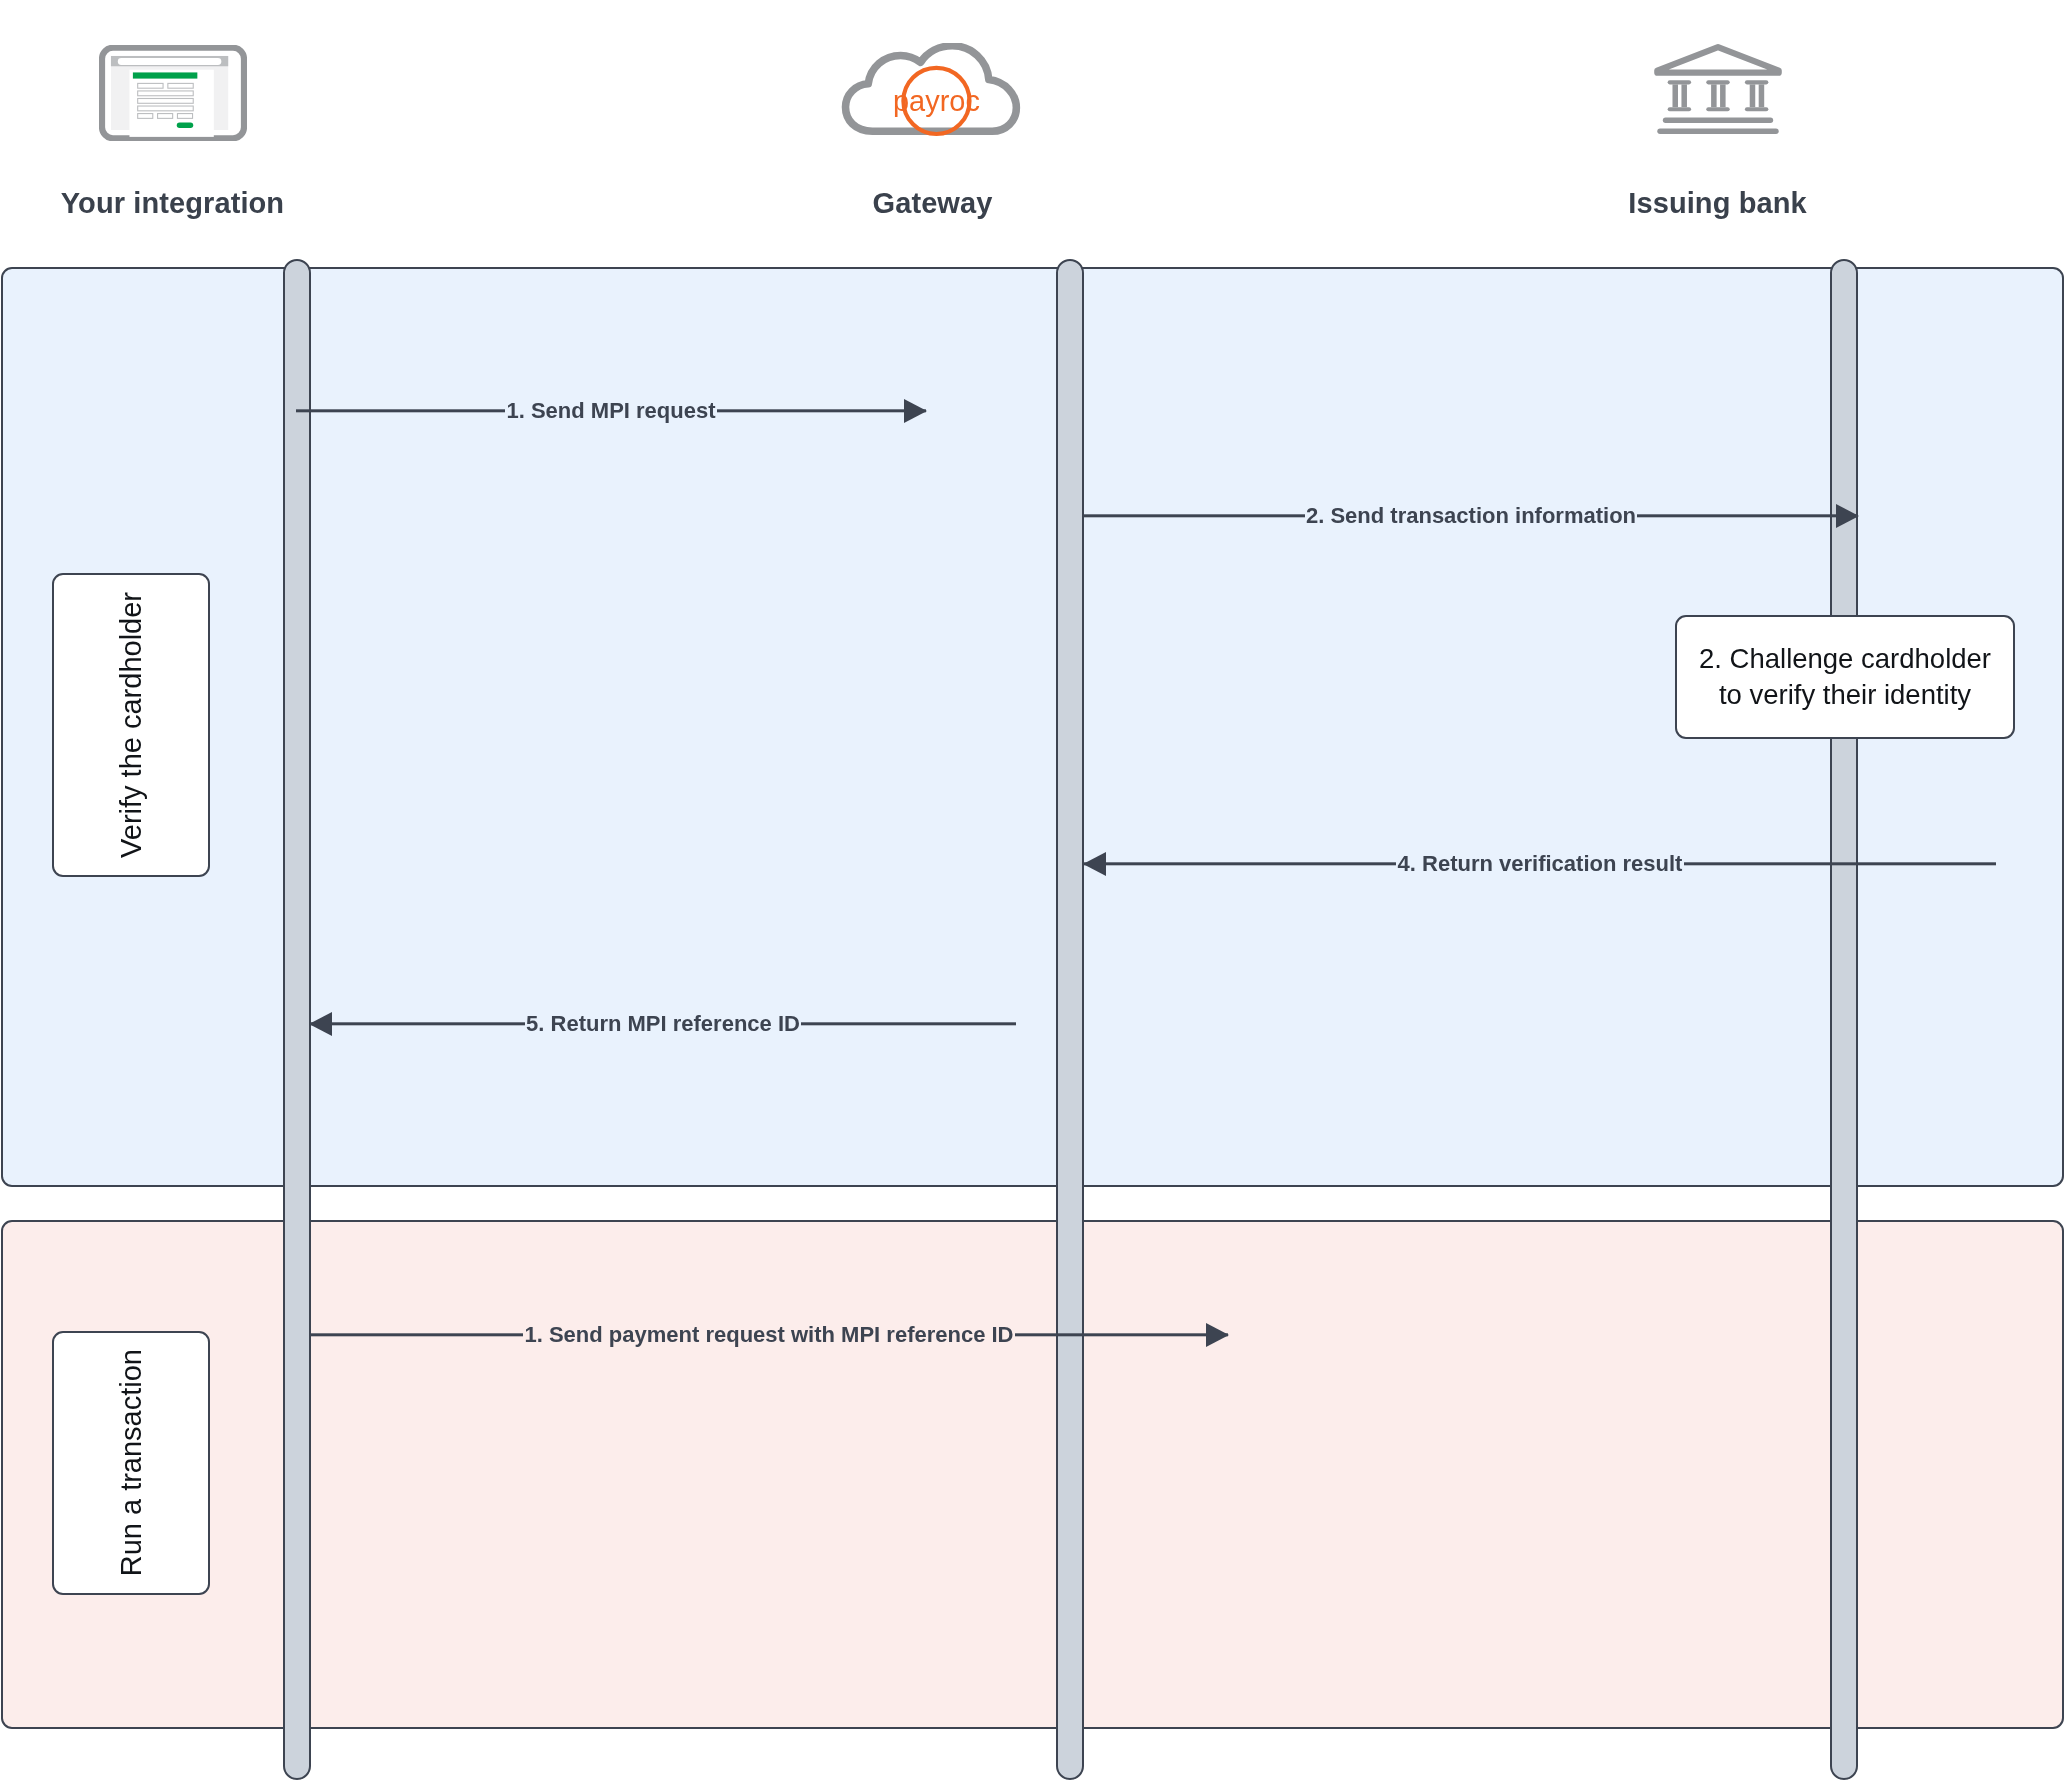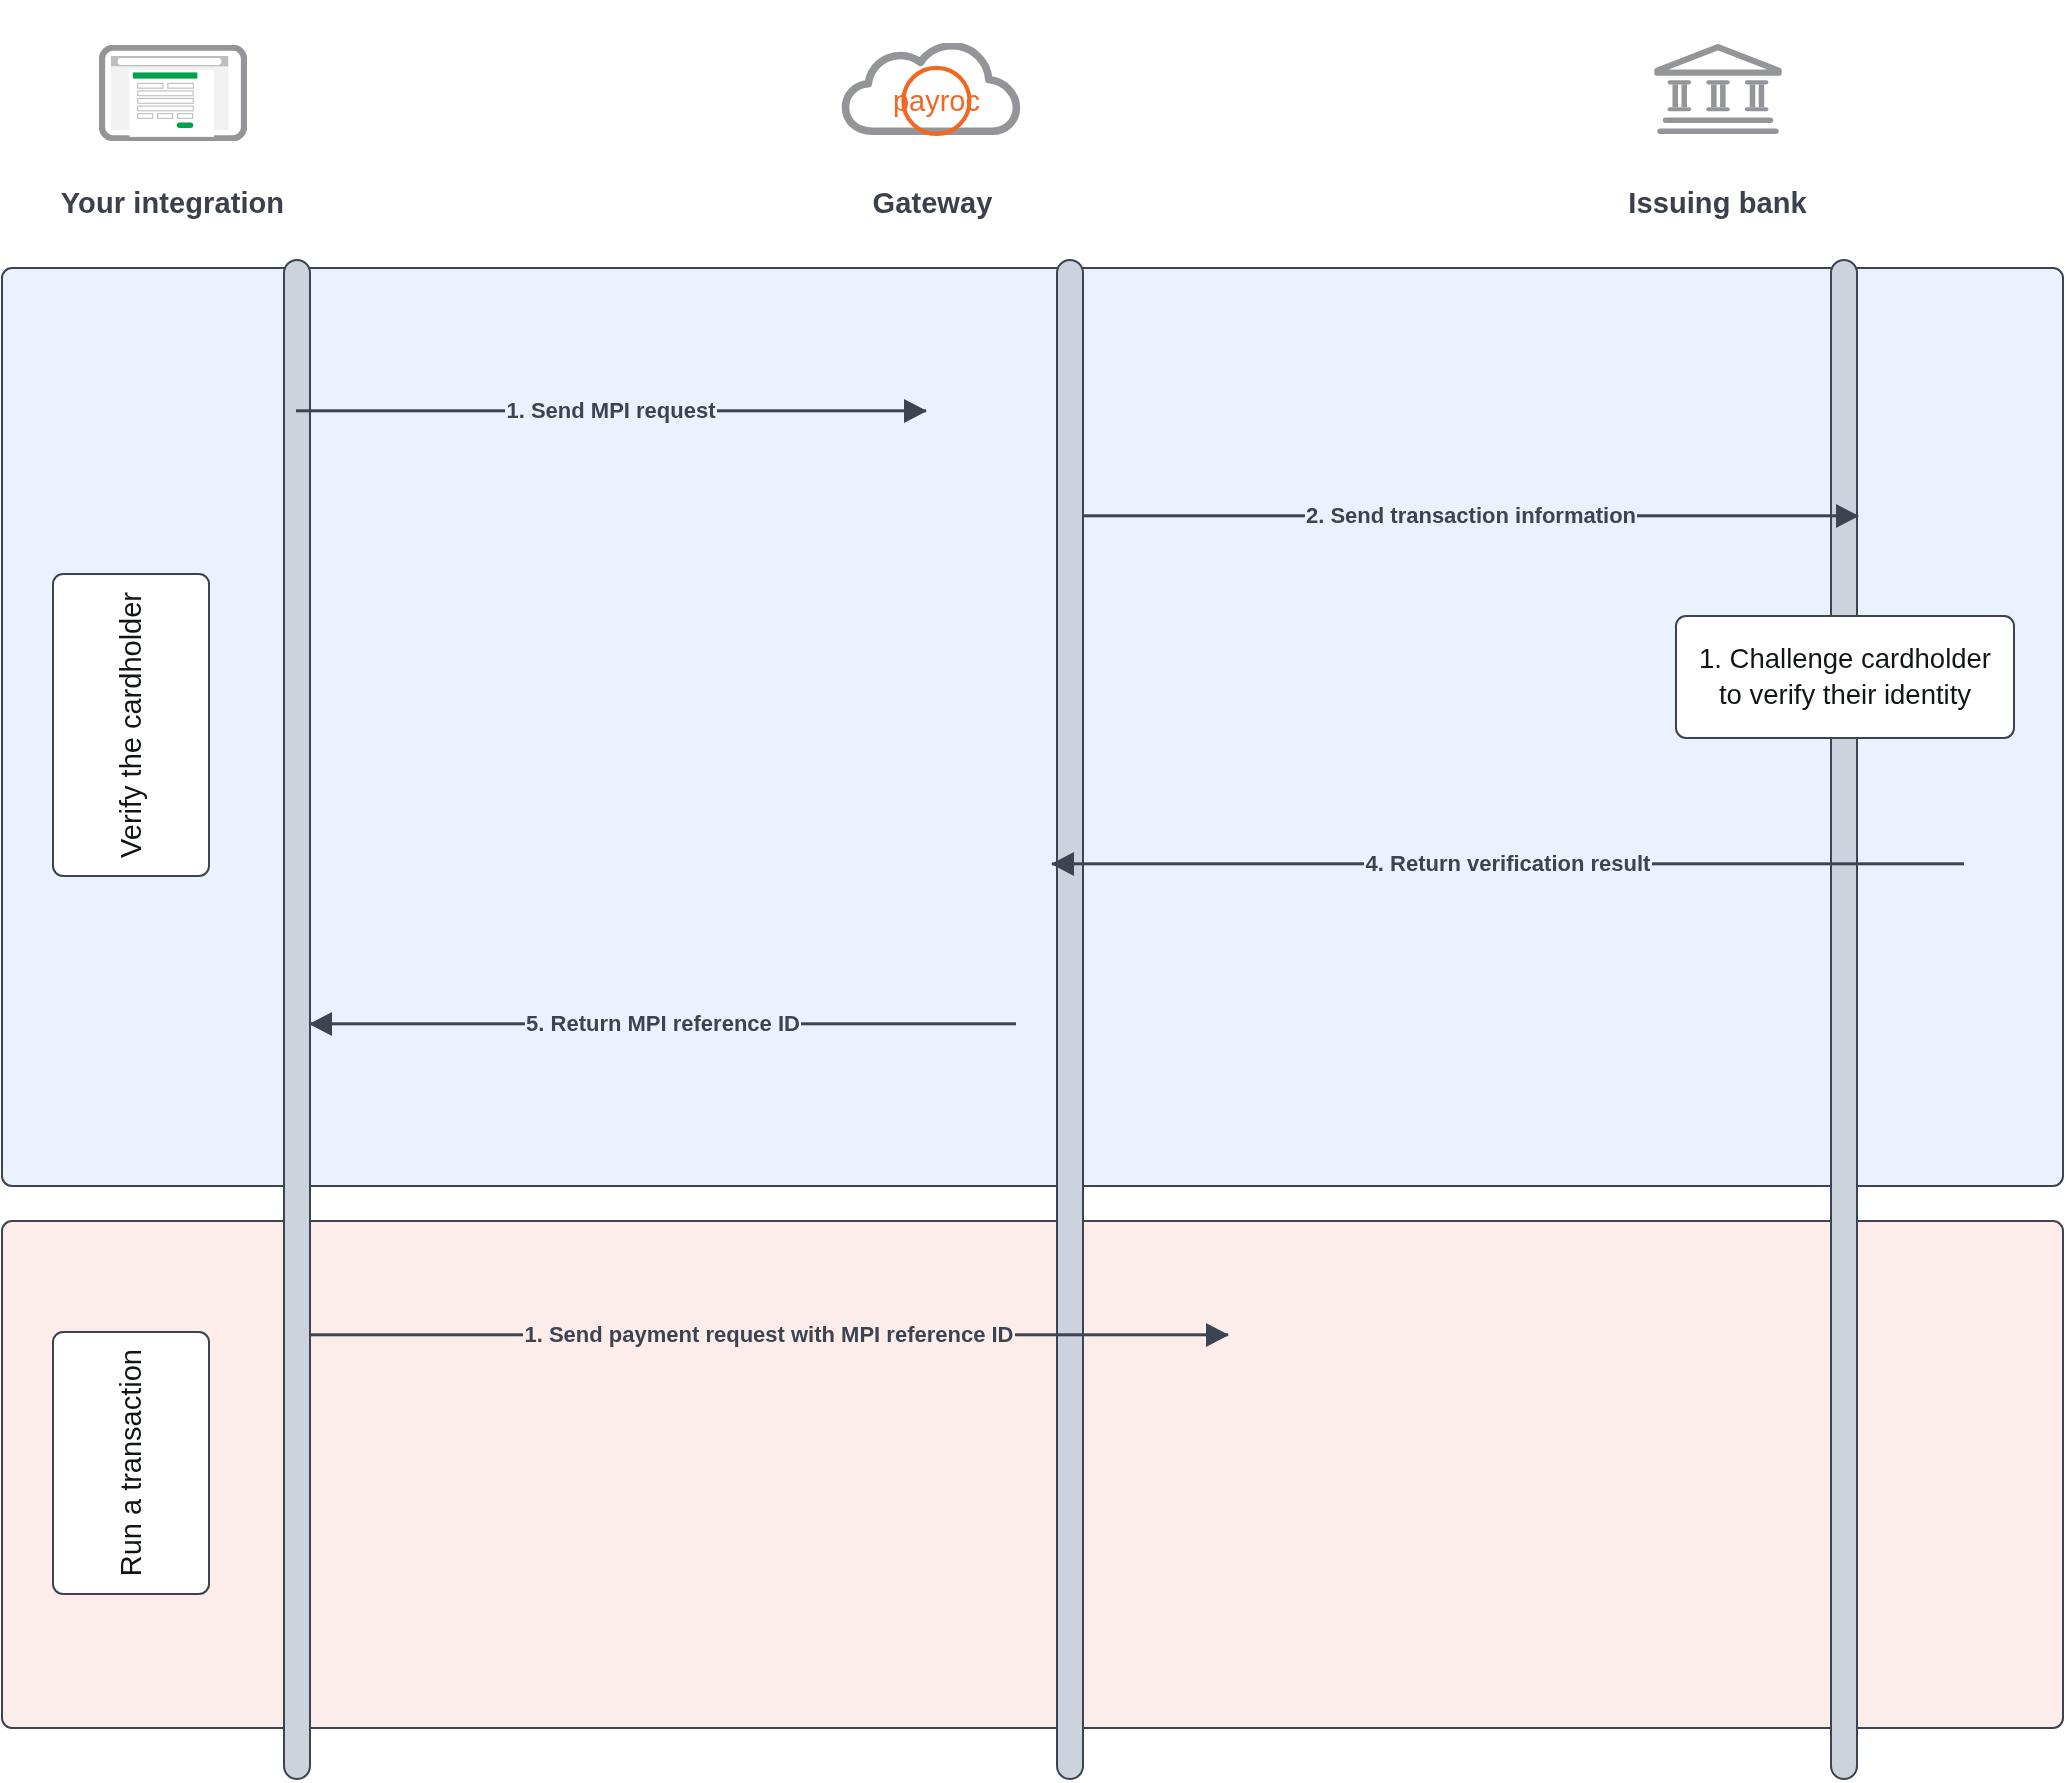--- a/index.html
+++ b/index.html
@@ -126,21 +126,21 @@
     left: 0; right: 0; top: 50%;
     height: 30px;
     transform: translateY(-50%);
     z-index: -1;
   }
   .on-blue .msg-label-bg::before { background: #e9f2fd; }
   .on-pink .msg-label-bg::before { background: #fcedeb; }
 
   #msg-1 { left: 296px;  top: 387px;  width: 630px; }
   #msg-2 { left: 1084px; top: 492px;  width: 774px; }
-  #msg-4 { left: 1052px; top: 840px; width: 912px; }
+  #msg-4 { left: 1084px; top: 840px; width: 912px; }
   #msg-5 { left: 310px;  top: 1000px; width: 706px; }
   #msg-t1 { left: 310px; top: 1311px; width: 918px; }
   #msg-t2 { left: 310px; top: 1561px; width: 774px; }
 
   
   .note {
     position: absolute;
     background: #ffffff;
     border: 2.8px solid #3d4451;
     border-radius: 11px;
@@ -298,21 +298,21 @@
   <div class="message on-blue" id="msg-5">
     <div class="msg-line"></div>
     <div class="msg-head left"></div>
     <div class="msg-label-bg">
       <div class="msg-label">5. Return MPI reference ID</div>
     </div>
   </div>
 
   <div class="note" id="note-challenge">
     <div>
-      <div>1. Challenge cardholder</div>
+      <div>2. Challenge cardholder</div>
       <div>to verify their identity</div>
     </div>
   </div>
 
   <div class="message on-pink" id="msg-t1">
     <div class="msg-line"></div>
     <div class="msg-head right"></div>
     <div class="msg-label-bg">
       <div class="msg-label">1. Send payment request with MPI reference ID</div>
     </div>

